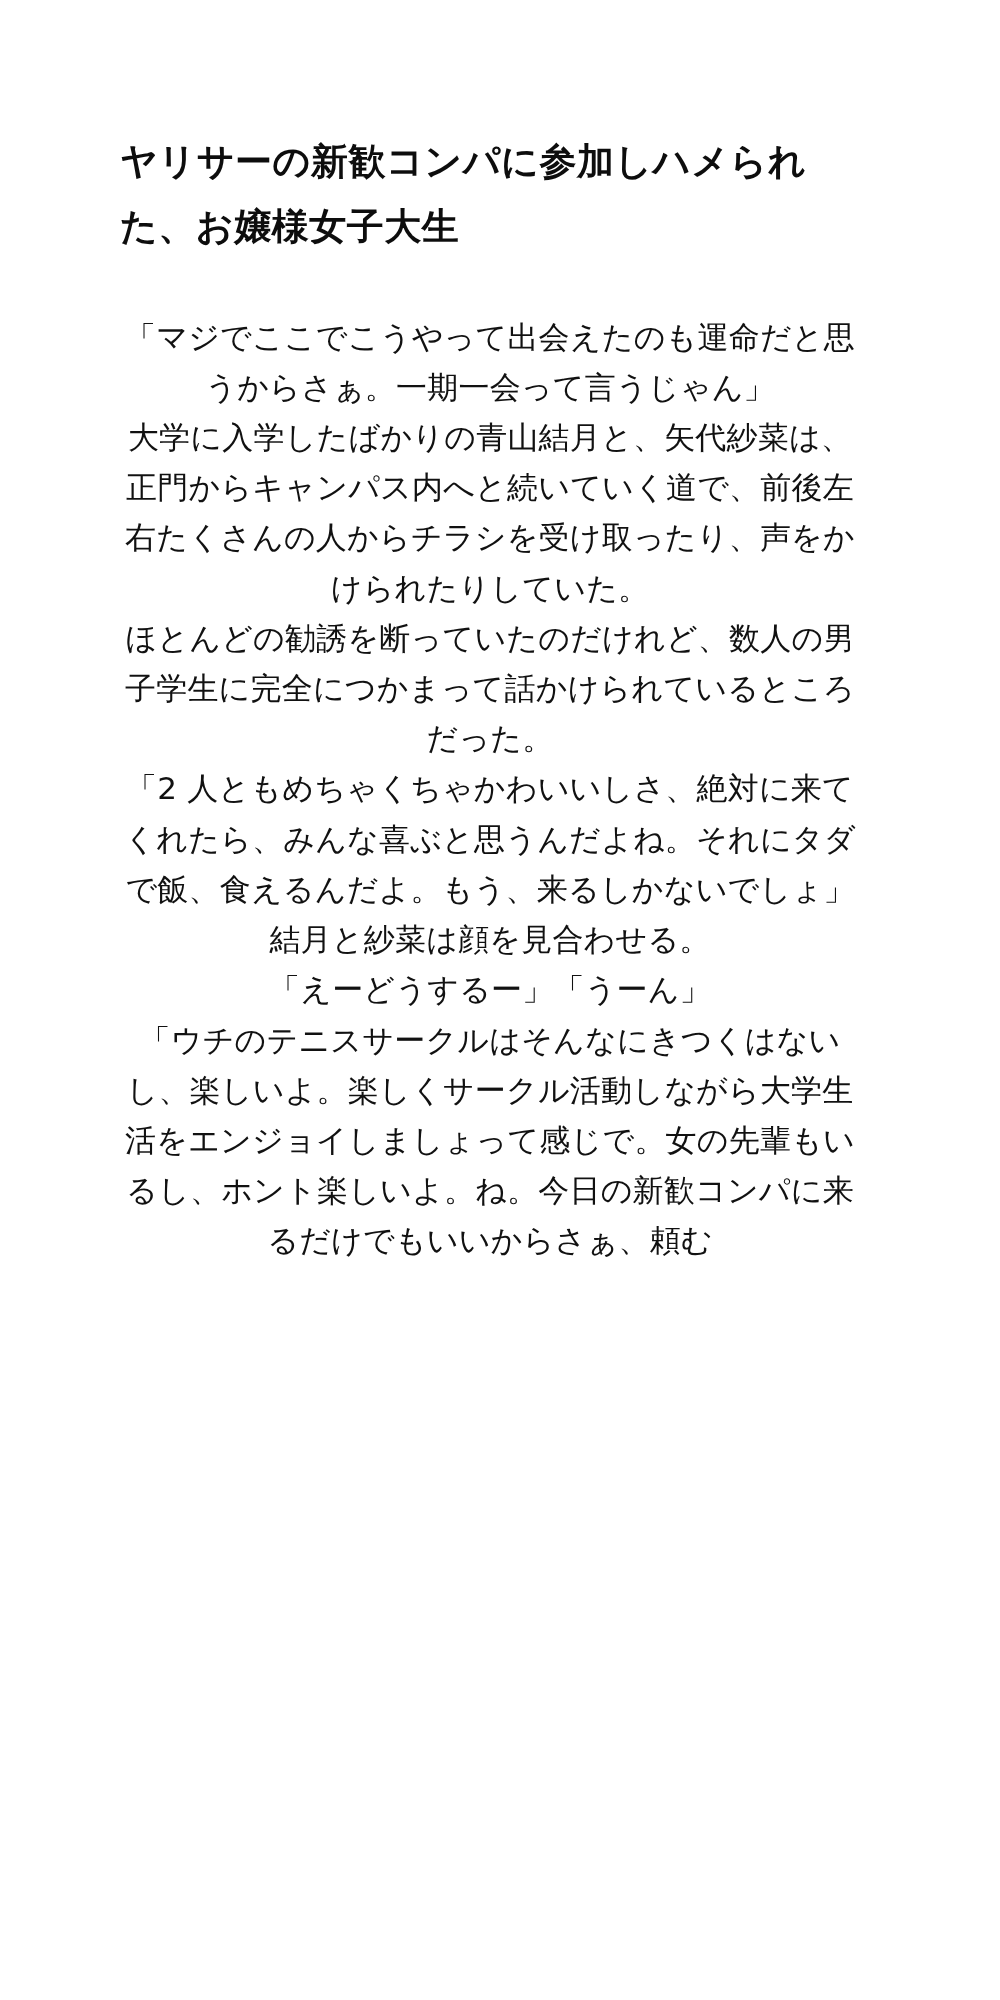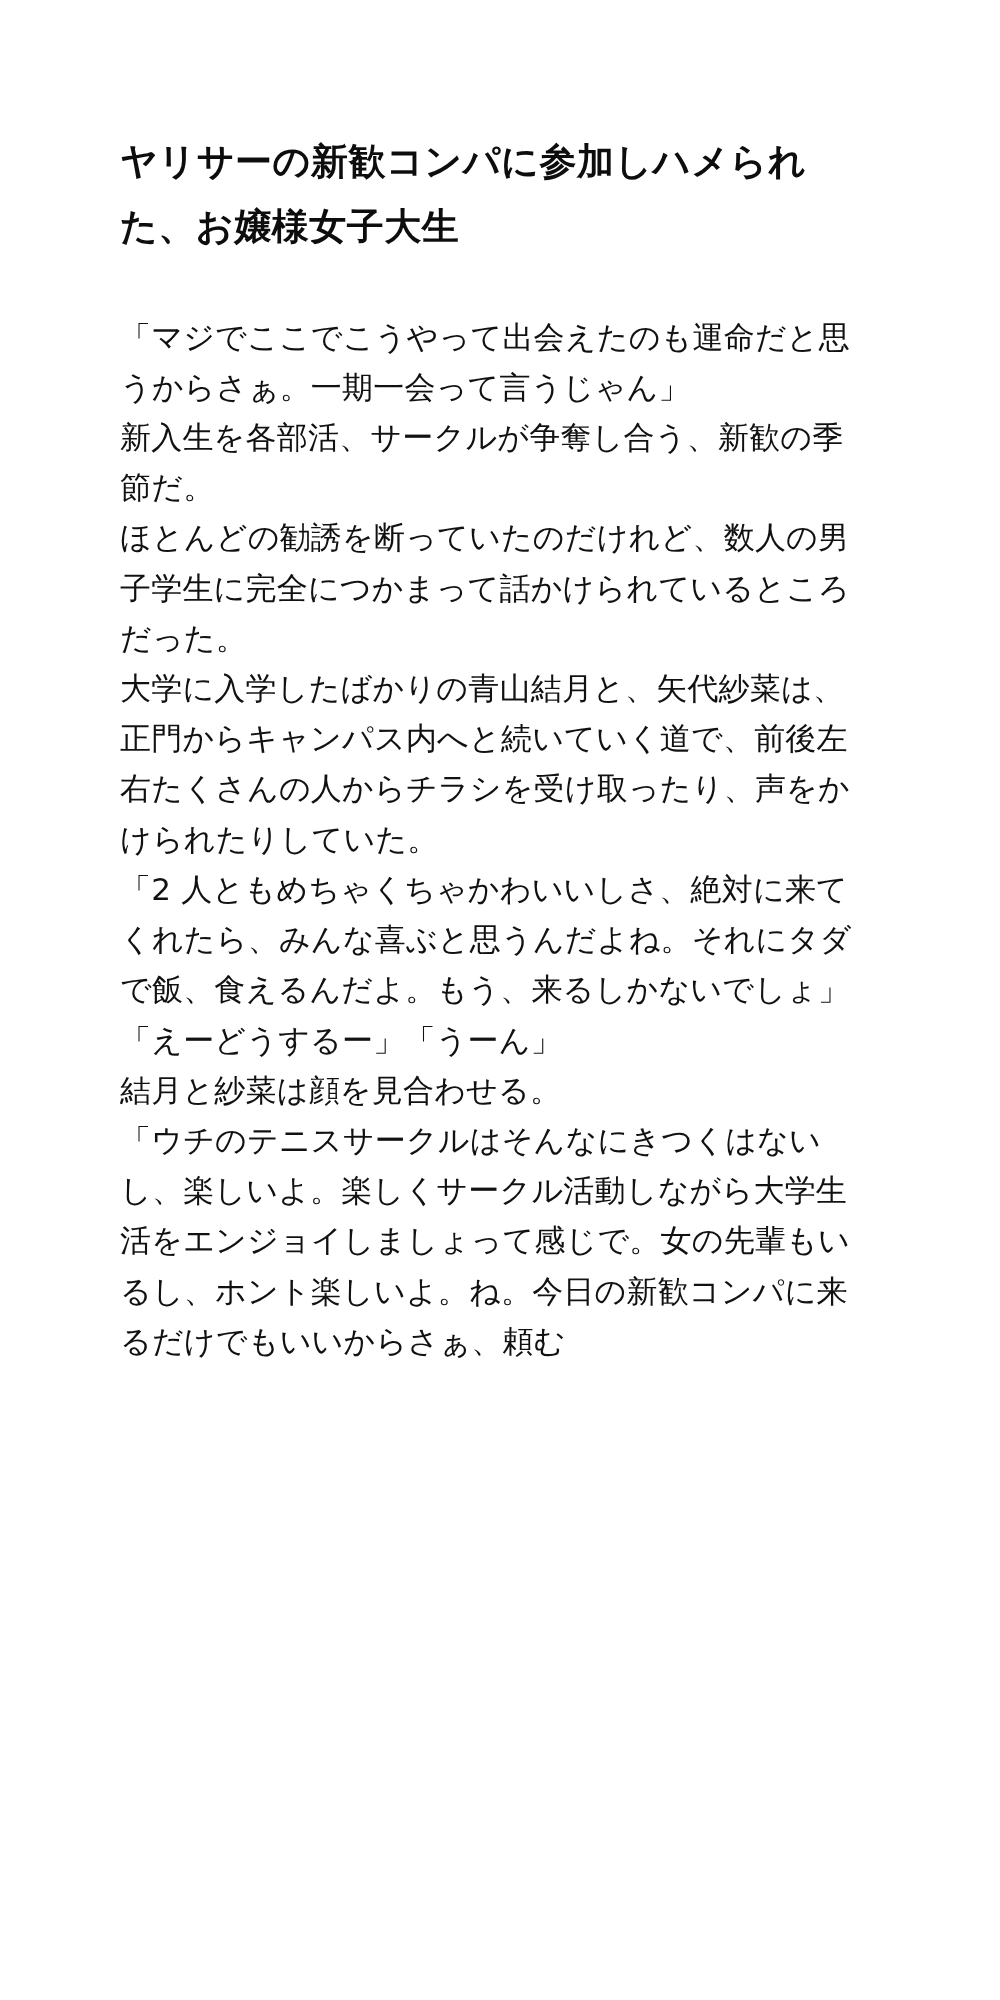--- a/index.html
+++ b/index.html
@@ -30,32 +30,31 @@
     color: #0d0d0d;
   }
   .doc-body {
     font-size: 31px;
     line-height: 1.62;
     letter-spacing: 0.2px;
     color: #111111;
   }
   .para {
     margin: 0;
-    text-align: left;
+    text-align: center;
     text-justify: inter-character;
   }
 </style>
 </head>
 <body>
 
 <div class="page">
   <h1 class="doc-title">ヤリサーの新歓コンパに参加しハメられた、お嬢様女子大生</h1>
   <div class="doc-body">
     <p class="para">「マジでここでこうやって出会えたのも運命だと思うからさぁ。一期一会って言うじゃん」</p>
-    <p class="para">新入生を各部活、サークルが争奪し合う、新歓の季節だ。</p>
+    <p class="para">大学に入学したばかりの青山結月と、矢代紗菜は、正門からキャンパス内へと続いていく道で、前後左右たくさんの人からチラシを受け取ったり、声をかけられたりしていた。</p>
     <p class="para">ほとんどの勧誘を断っていたのだけれど、数人の男子学生に完全につかまって話かけられているところだった。</p>
-    <p class="para">大学に入学したばかりの青山結月と、矢代紗菜は、正門からキャンパス内へと続いていく道で、前後左右たくさんの人からチラシを受け取ったり、声をかけられたりしていた。</p>
     <p class="para">「2 人ともめちゃくちゃかわいいしさ、絶対に来てくれたら、みんな喜ぶと思うんだよね。それにタダで飯、食えるんだよ。もう、来るしかないでしょ」</p>
+    <p class="para">結月と紗菜は顔を見合わせる。</p>
     <p class="para">「えーどうするー」「うーん」</p>
-    <p class="para">結月と紗菜は顔を見合わせる。</p>
     <p class="para">「ウチのテニスサークルはそんなにきつくはないし、楽しいよ。楽しくサークル活動しながら大学生活をエンジョイしましょって感じで。女の先輩もいるし、ホント楽しいよ。ね。今日の新歓コンパに来るだけでもいいからさぁ、頼む</p>
   </div>
 </div>
 
 </body></html>

